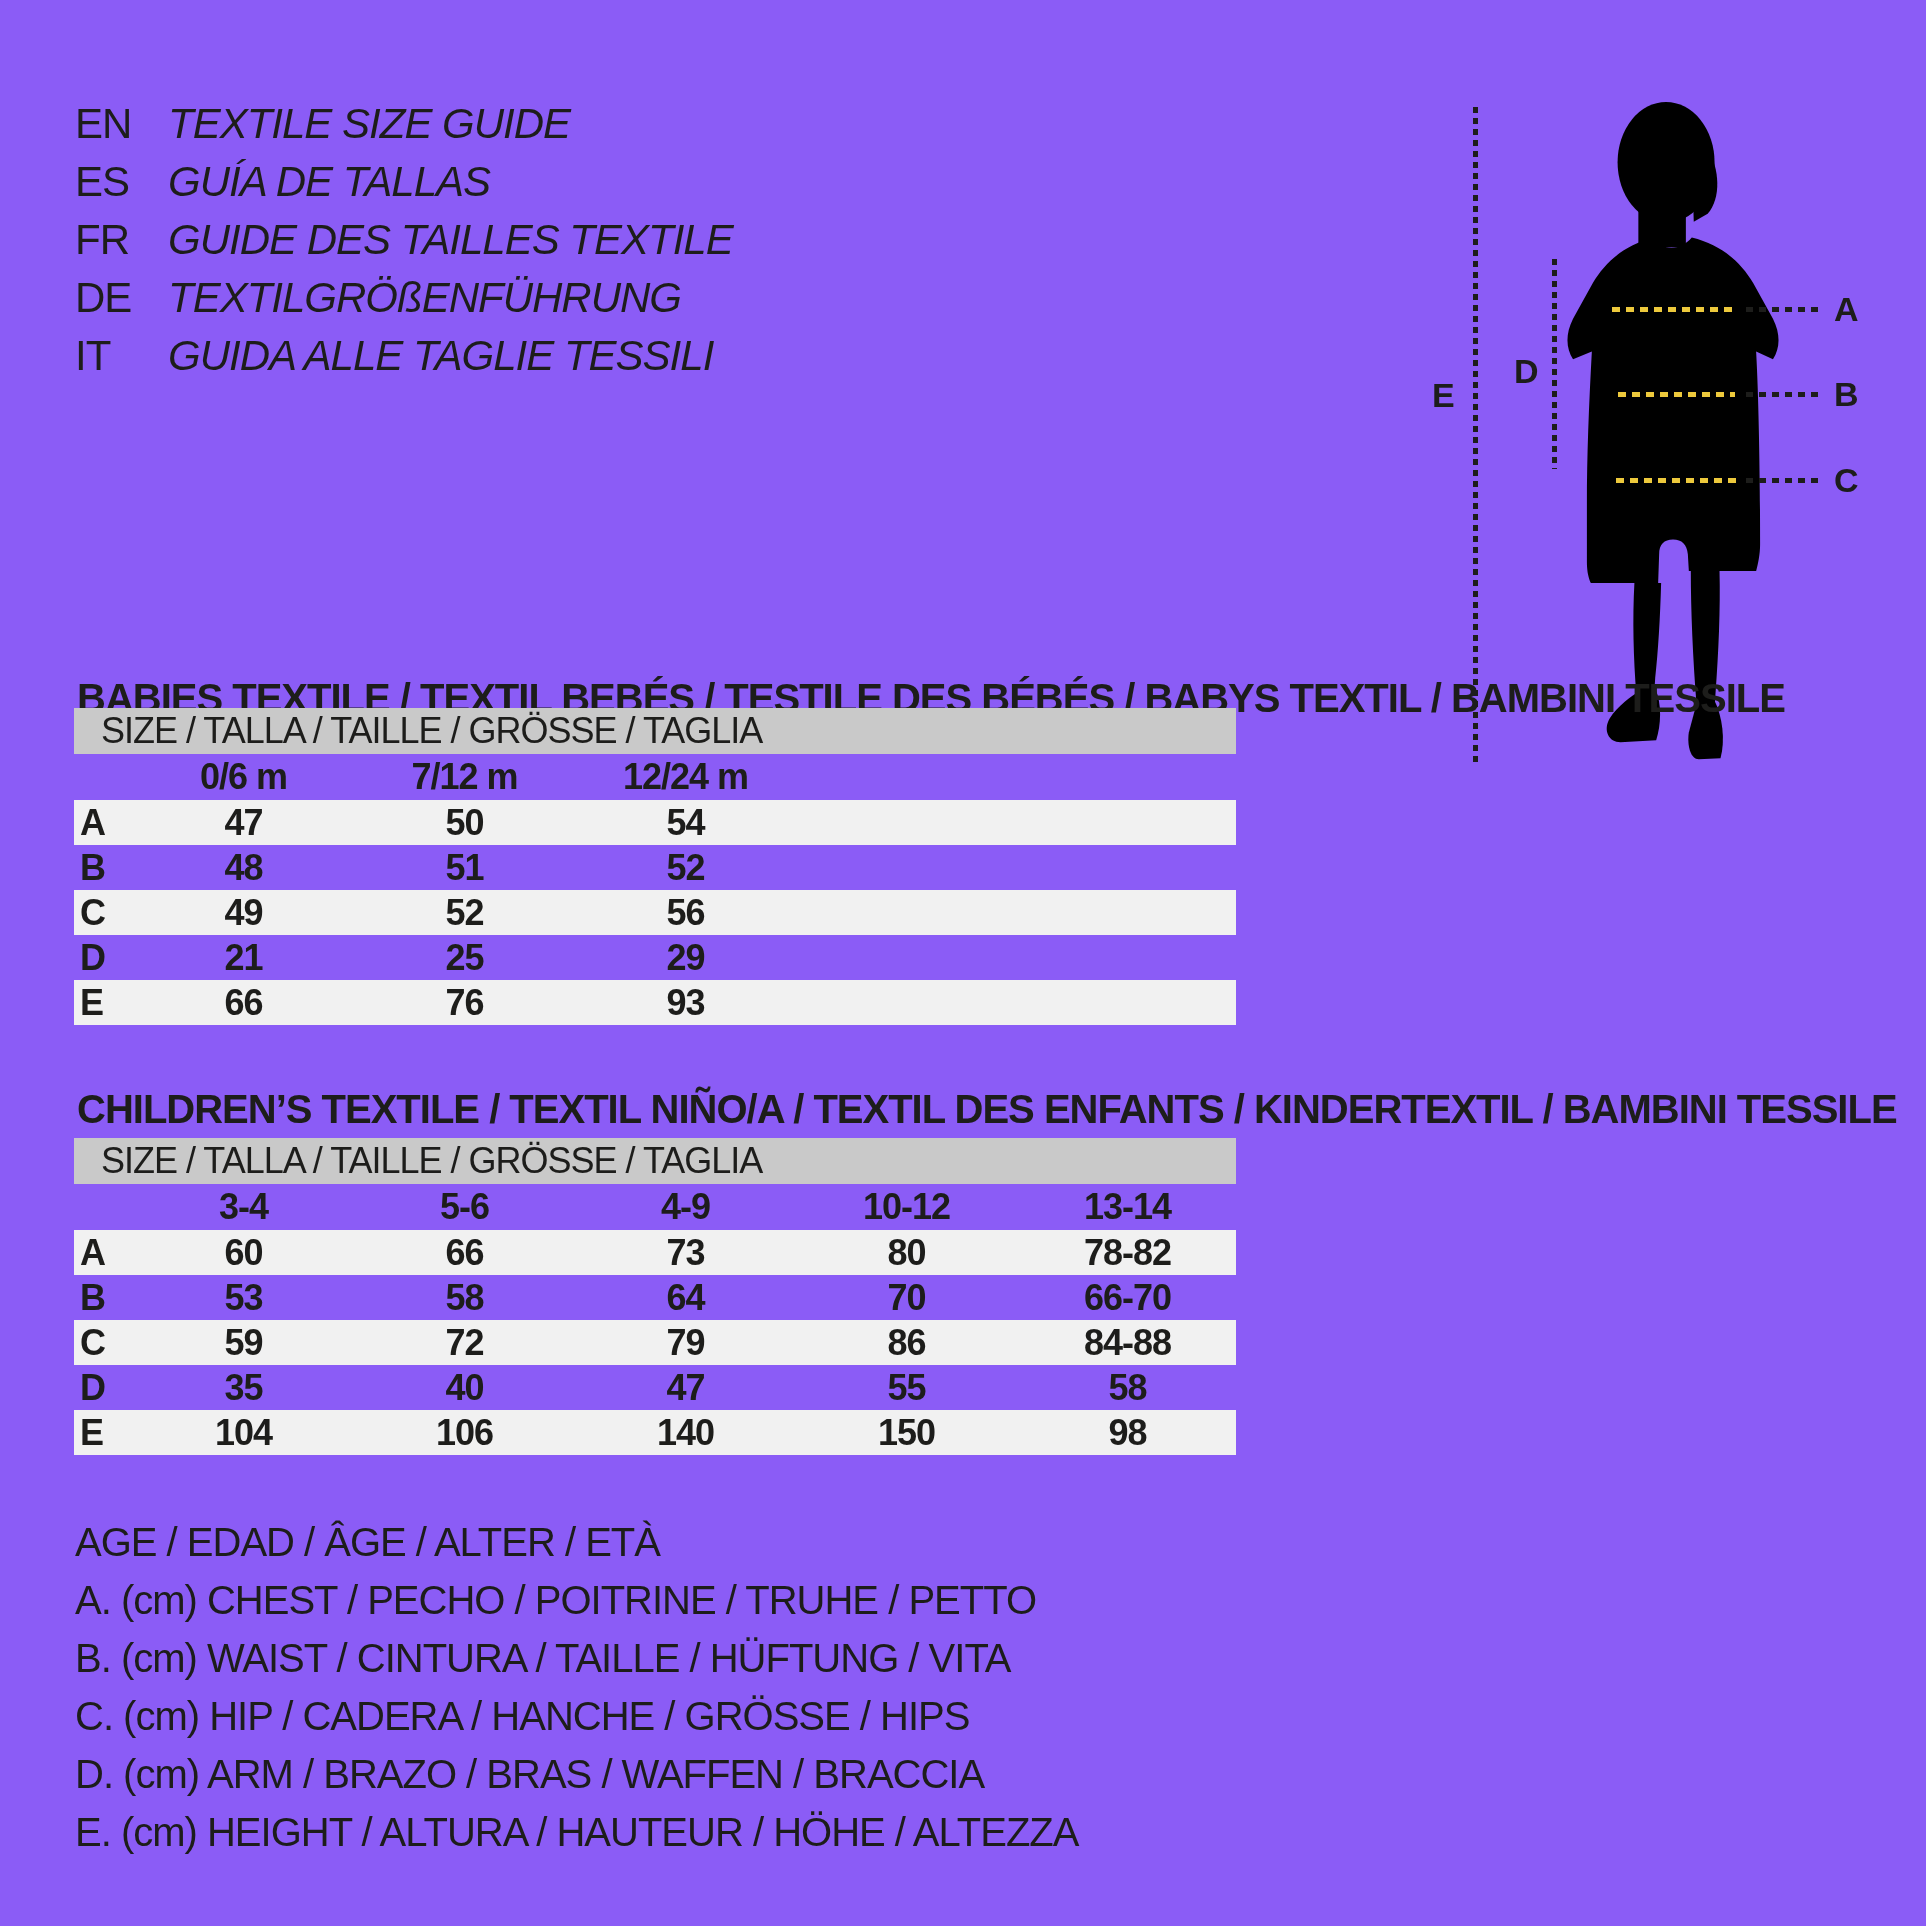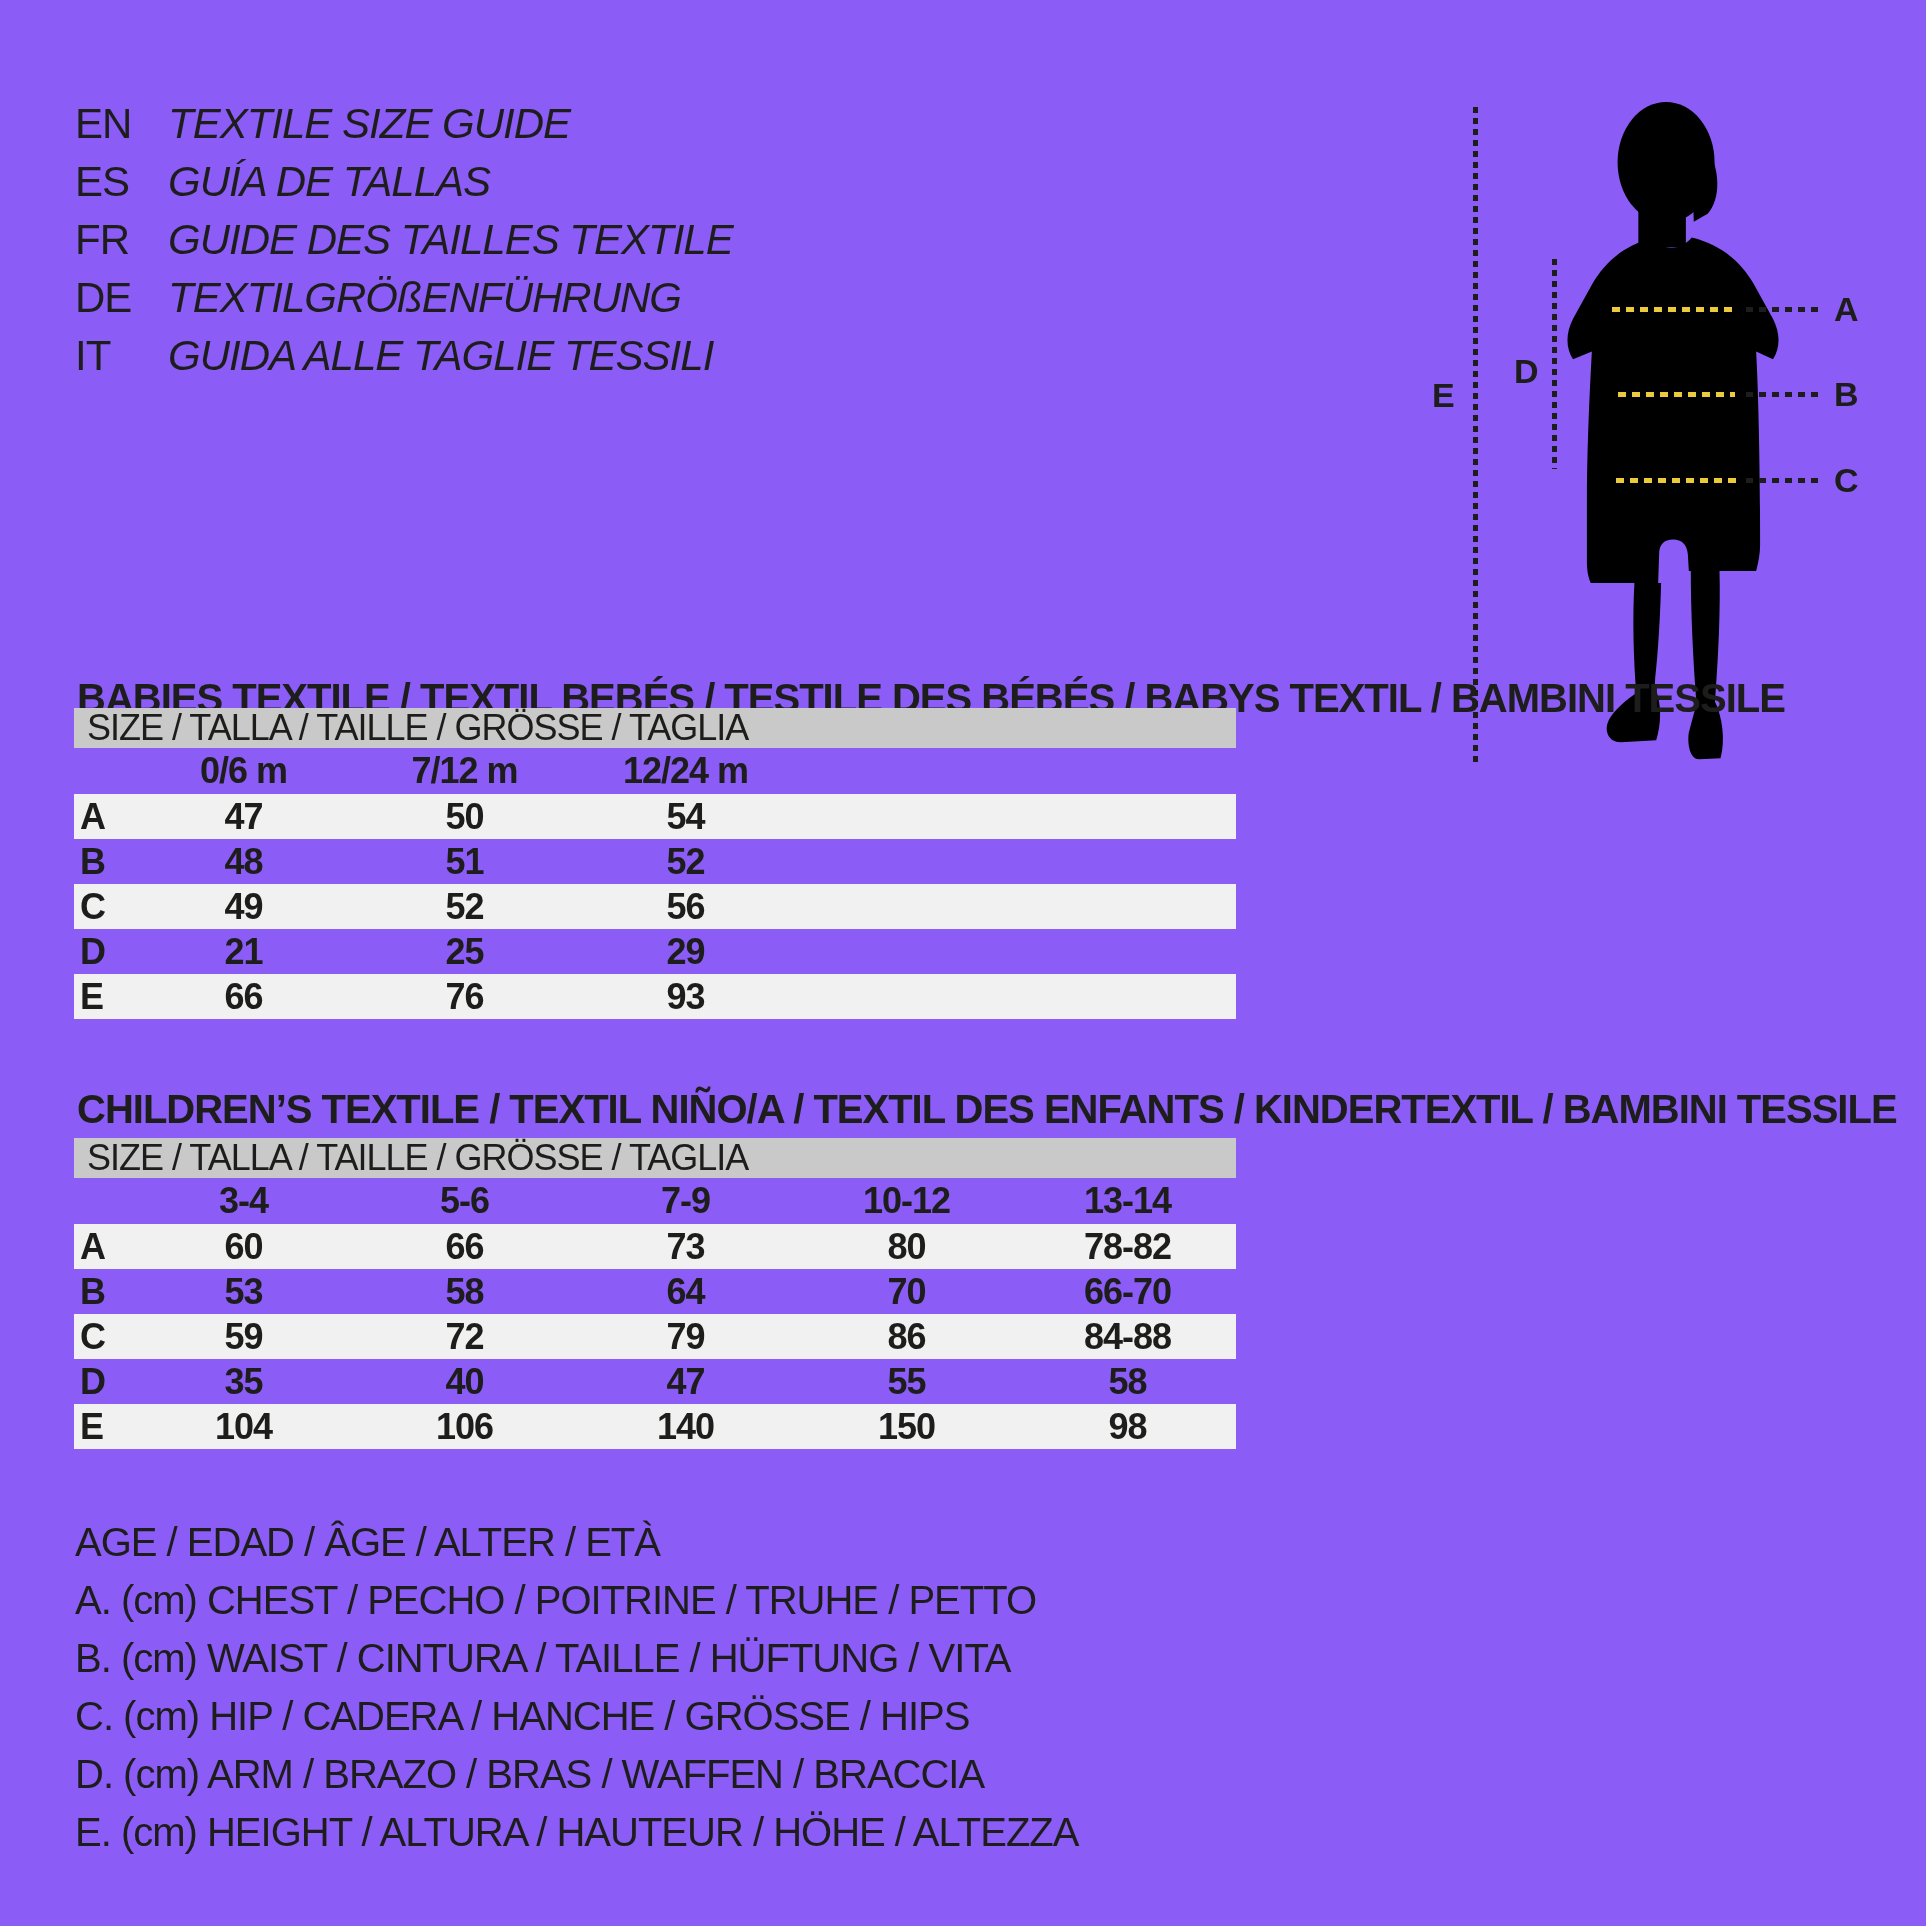--- a/index.html
+++ b/index.html
@@ -19,22 +19,22 @@
   
   .section-title { position:absolute; left:77px; font-size:40px; line-height:40px; white-space:nowrap; }
   .title-babies   { top:645px; }
   .title-children { top:1056px; }
 
   
   .sizes-table { position:absolute; left:74px; width:1162px; font-size:36px; }
   .table-babies   { top:708px; }
   .table-children { top:1138px; }
   .size-bar {
-    height:40px; background:#c9c9c9; display:flex; align-items:center;
-    padding-left:13px; box-sizing:border-box; white-space:nowrap;
+    height:46px; background:#c9c9c9; display:flex; align-items:center;
+    padding-left:27px; box-sizing:border-box; white-space:nowrap;
   }
   .cols-row, .data-row {
     display:grid; grid-template-columns:59px repeat(5, 221px);
     align-items:center;
     font-weight:bold;
   }
   .cols-row { height:46px; }
   .data-row { height:45px; }
   .data-row.stripe { background:#f1f1f1; }
   .cell { text-align:center; }
@@ -198,21 +198,21 @@
   <h2 class="section-title title-children">CHILDREN’S TEXTILE / TEXTIL NIÑO/A / TEXTIL DES ENFANTS / KINDERTEXTIL / BAMBINI TESSILE</h2>
 
   <div class="sizes-table table-children">
     <div class="size-bar">
       <span>SIZE / TALLA / TAILLE / GRÖSSE / TAGLIA</span>
     </div>
     <div class="cols-row">
       <div class="cell row-label"></div>
       <div class="cell">3-4</div>
       <div class="cell">5-6</div>
-      <div class="cell">7-9</div>
+      <div class="cell">4-9</div>
       <div class="cell">10-12</div>
       <div class="cell">13-14</div>
     </div>
     <div class="data-row stripe">
       <div class="cell row-label">A</div>
       <div class="cell">60</div>
       <div class="cell">66</div>
       <div class="cell">73</div>
       <div class="cell">80</div>
       <div class="cell">78-82</div>

